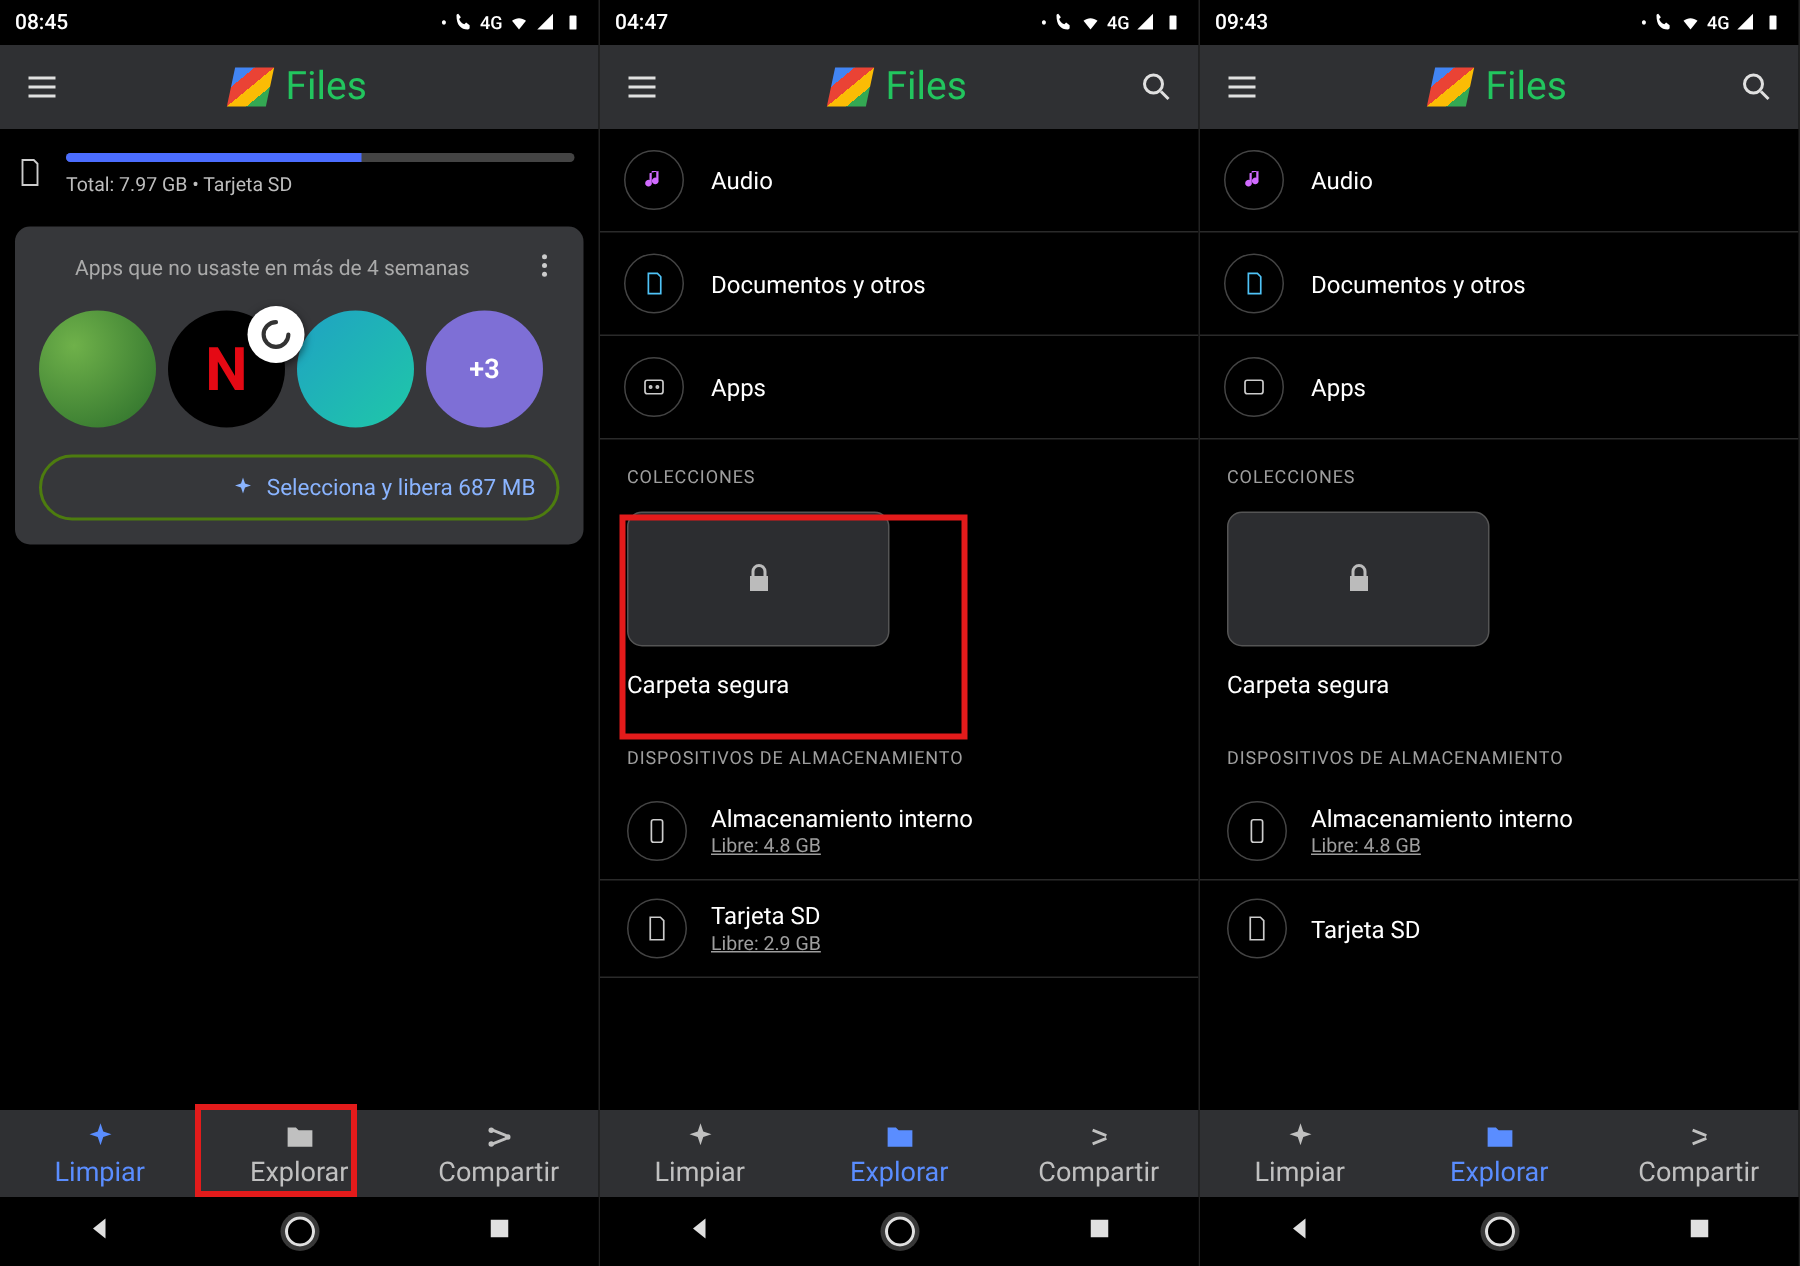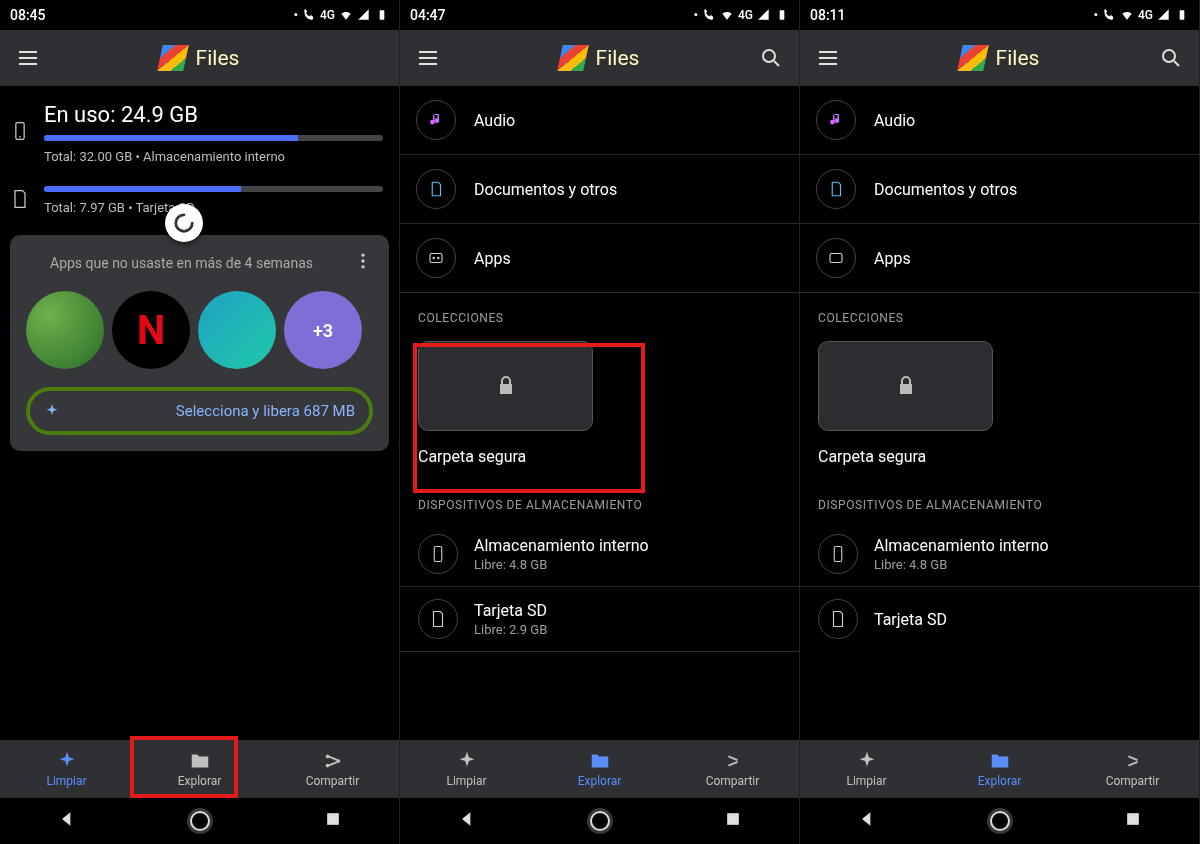--- a/index.html
+++ b/index.html
@@ -45,21 +45,21 @@
     align-items: center;
     padding: 0 8px;
     gap: 8px;
   }
   .appbar .title-wrap { flex: 1; display: flex; align-items: center; justify-content: center; gap: 10px; }
   .logo {
     width: 26px; height: 26px;
     background: linear-gradient(135deg, #4285F4 0 25%, #EA4335 25% 50%, #FBBC05 50% 75%, #34A853 75% 100%);
     transform: skewX(-12deg);
   }
-  .appbar-title { font-size: 21px; color: #fef9c3; }
+  .appbar-title { font-size: 26px; color: #22c55e; }
   .menu-btn, .search-btn { width: 40px; height: 40px; display:flex; align-items:center; justify-content:center; cursor:pointer; }
   .menu-btn svg, .search-btn svg { width:24px; height:24px; fill:#e0e0e0; }
 
   .content { flex: 1; overflow: hidden; }
 
   
   .storage-row { display:flex; align-items:center; padding: 16px 16px 6px 10px; gap: 14px; }
   .storage-row .dev-icon svg { width:20px; height:20px; fill:#ccc; }
   .storage-info { flex:1; }
   .storage-used { font-size: 22px; color:#fff; font-weight:400; margin-bottom:8px; }
@@ -84,23 +84,23 @@
   .card-title { font-size:18px; color:#fff; }
   .card-sub { font-size:14px; color:#aaa; margin-top:4px;margin-left:24px; }
   .more-btn svg { width:20px; height:20px; fill:#ccc; }
   .app-row { display:flex; gap:8px; margin:16px 0 18px; }
   .app-circ { width:78px; height:78px; border-radius:50%; display:flex; align-items:center; justify-content:center; font-weight:600; color:#fff; }
   .c1 { background: radial-gradient(circle at 30% 30%, #6fb14a, #2a6d2a); }
   .c2 { background:#000; color:#e50914; font-size:40px; font-weight:700; }
   .c3 { background: linear-gradient(135deg,#1fa2c3,#1fc8a8); }
   .c4 { background:#7e6fd6; font-size:18px; }
   .cta {
-    border:4px solid #4d7c0f; color:#8ab4ff; border-radius:24px;
+    border:2px solid #4d7c0f; color:#8ab4ff; border-radius:24px;
     padding:11px 14px; text-align:center; font-size:15px; display:flex;
-    align-items:center; justify-content:space-between; gap:8px; cursor:pointer;
+    align-items:center; justify-content:flex-end; gap:8px; cursor:pointer;
   }
   .cta svg { width:16px; height:16px; fill:#8ab4ff; }
 
   
   .cat-row {
     display:flex; align-items:center; gap:18px;
     padding:14px 16px; border-bottom:1px solid #2a2a2a;
     cursor:pointer;
   }
   .cat-row:last-of-type { border-bottom:none; }
@@ -120,33 +120,33 @@
     margin: 6px 18px 10px; width:175px; height:90px;
     border:1px solid #555; border-radius:10px; background:#2c2d30;
     display:flex; align-items:center; justify-content:center; cursor:pointer;
   }
   .safe-folder-card svg { width:24px; height:24px; fill:#bbb; }
   .safe-label { padding: 6px 18px 14px; font-size:16px; color:#fff; }
 
   .dev-row { display:flex; align-items:center; gap:16px; padding:12px 18px; border-bottom:1px solid #2a2a2a; cursor:pointer; }
   .dev-row .cat-icon svg { fill:#ccc; }
   .dev-info .dname { font-size:16px; color:#fff; }
-  .dev-info .dfree { font-size:13px; color:#9e9e9e; margin-top:2px; }
+  .dev-info .dfree { font-size:13px; color:#9e9e9e; margin-top:2px;text-decoration:underline; }
 
   .highlight-red { position:absolute; border:4px solid #e31b1b; pointer-events:none; }
   .hl1 { top:343px; left:413px; width:232px; height:150px; }
   .hl2 { top:736px; left:130px; width:108px; height:62px; }
 
   
   .bottomnav {
     height:58px; background:#2f3033; display:flex;
   }
   .bn-item {
     flex:1; display:flex; flex-direction:column; align-items:center; justify-content:center;
-    font-size:12px; gap:2px; cursor:pointer;
+    font-size:18px; gap:2px; cursor:pointer;
   }
   .bn-item svg { width:22px; height:22px; }
   .bn-item.active { color:#5a8dff; }
   .bn-item.active svg { fill:#5a8dff; }
   .bn-item:not(.active) { color:#c0c0c0; }
   .bn-item:not(.active) svg { fill:#c0c0c0; }
 
   
   .sysnav {
     height:46px; background:#000; display:flex; align-items:center; justify-content:space-around;
@@ -188,35 +188,20 @@
         </svg>
     </div>
     <div class="title-wrap">
       <div class="logo"></div>
       <span class="appbar-title">Files</span>
     </div>
     <div style="width:40px"></div>
   </div>
 
   <div class="content" style="position:relative">
-    <div class="storage-row">
-      <span class="dev-icon">
-        <svg viewBox="0 0 24 24">
-            <rect x="7" y="2" width="10" height="20" rx="2" fill="none" stroke="#ccc" stroke-width="1.5"></rect>
-            <circle cx="12" cy="19" r="1" fill="#ccc"></circle>
-          </svg>
-      </span>
-      <div class="storage-info">
-        <div class="storage-used">En uso: 24.9 GB</div>
-        <div class="progress">
-            <div class="bar" style="width:75%"></div>
-          </div>
-        <div class="storage-total">Total: 32.00 GB • Almacenamiento interno</div>
-      </div>
-    </div>
 
     <div class="storage-row">
       <span class="dev-icon">
         <svg viewBox="0 0 24 24">
             <path d="M6 2h9l3 3v17H6V2z" fill="none" stroke="#ccc" stroke-width="1.5"></path>
           </svg>
       </span>
       <div class="storage-info">
         <div class="progress">
             <div class="bar" style="width:58%"></div>
@@ -422,21 +407,21 @@
         </svg></div>
     <div class="home"></div>
     <div class="nbtn"><svg viewBox="0 0 24 24">
           <rect x="5" y="5" width="14" height="14"></rect>
         </svg></div>
   </div>
 </div>
 
 <div class="screen">
   <div class="statusbar">
-    <span>08:11</span>
+    <span>09:43</span>
     <span class="status-icons">
       <span>•</span>
       <svg viewBox="0 0 24 24" fill="#fff">
           <path d="M6 2l3 4-2 2c1 3 3 5 6 6l2-2 4 3v3c0 1-1 2-2 2C9 20 4 15 4 4c0-1 1-2 2-2z"></path>
         </svg>
       <svg viewBox="0 0 24 24" fill="#fff">
           <path d="M12 20l8-10c-5-4-11-4-16 0l8 10z"></path>
         </svg>
       <span>4G</span>
       <svg viewBox="0 0 24 24" fill="#fff">

